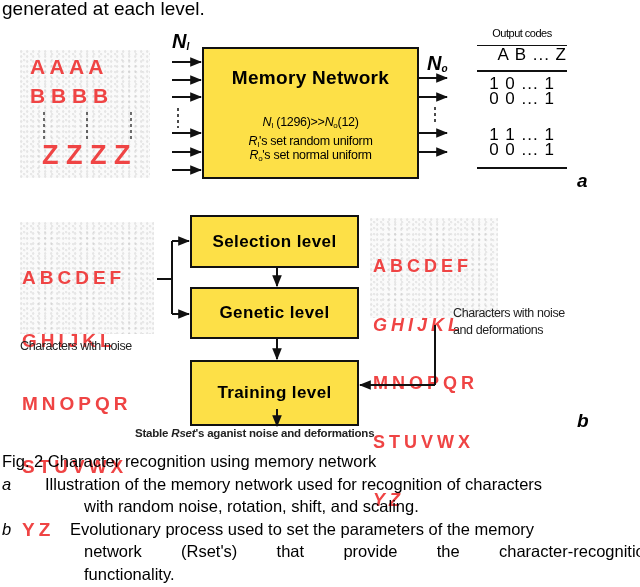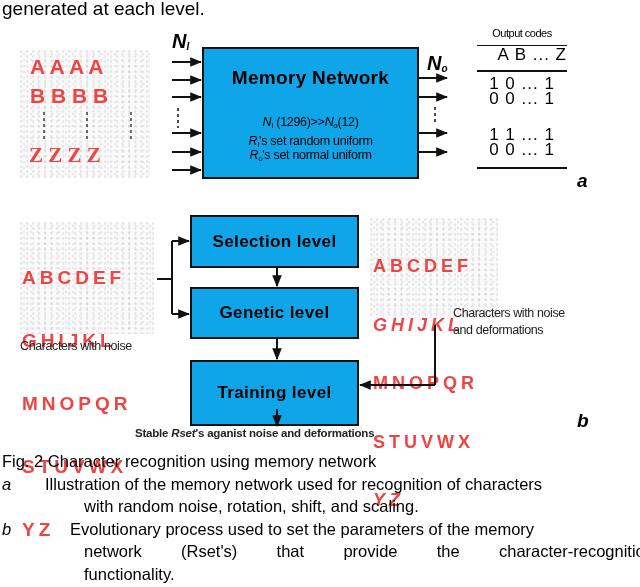--- a/index.html
+++ b/index.html
@@ -1,19 +1,19 @@
 <!DOCTYPE html>
 <html><head>
 <meta charset="utf-8">
 <style>
   html, body { margin: 0; padding: 0; background: #ffffff; }
   body { width: 640px; height: 587px; position: relative; overflow: hidden; font-family: "Liberation Sans", "DejaVu Sans", sans-serif; color: #000; }
   .abs { position: absolute; }
   .intro { left: 2px; top: -2px; font-size: 19px; white-space: nowrap; }
-  .box { position: absolute; border: 2.5px solid #111; background: #0ea5e9; box-sizing: border-box; }
+  .box { position: absolute; border: 2.5px solid #111; background: #fde047; box-sizing: border-box; }
   .mn-title { position: absolute; left: 0; right: 0; top: 18px; text-align: center; font-weight: bold; font-size: 19px; letter-spacing: 0.3px; }
   .mn-line { position: absolute; left: 0; right: 0; text-align: center; font-size: 12.5px; letter-spacing: -0.3px; }
   .mn-line i { font-style: italic; }
   .sub { font-size: 8px; vertical-align: -2px; }
   .nl { font-weight: bold; font-style: italic; font-size: 20px; }
   .nl .sub { font-size: 10px; font-weight: bold; }
   .noise-grid { position: absolute; background:
       radial-gradient(circle at 20% 30%, rgba(0,0,0,0.08) 1px, transparent 1.5px) 0 0/6px 5px,
       radial-gradient(circle at 60% 70%, rgba(0,0,0,0.07) 1px, transparent 1.5px) 0 0/7px 6px,
       #fafafa; }
@@ -35,21 +35,21 @@
 </head>
 <body>
 
 <div class="abs intro">generated at each level.</div>
 
 <div>
 
   <div class="noise-grid" style="left:20px;top:50px;width:130px;height:128px;"></div>
   <div class="chars" style="left:30px;top:56px;font-size:21px;letter-spacing:0px;">A A A A</div>
   <div class="chars" style="left:30px;top:85px;font-size:21px;letter-spacing:0px;">B B B B</div>
-  <div class="chars" style="left:29px;top:145px;font-size:21px;letter-spacing:0px;font-family:Liberation Serif, serif;">Z Z Z Z</div>
+  <div class="chars" style="left:42px;top:145px;font-size:27px;letter-spacing:0px;">Z Z Z Z</div>
 
   <div class="abs nl" style="left:172px;top:30px;">
     <span>N</span><span class="sub">I</span>
   </div>
 
   <div class="box" style="left:202px;top:47px;width:217px;height:132px;">
     <div class="mn-title">Memory Network</div>
     <div class="mn-line" style="top:66px;">
       <i>N</i><span class="sub">I</span><span> (1296)&gt;&gt;</span><i>N</i><span class="sub">o</span><span>(12)</span>
     </div>

